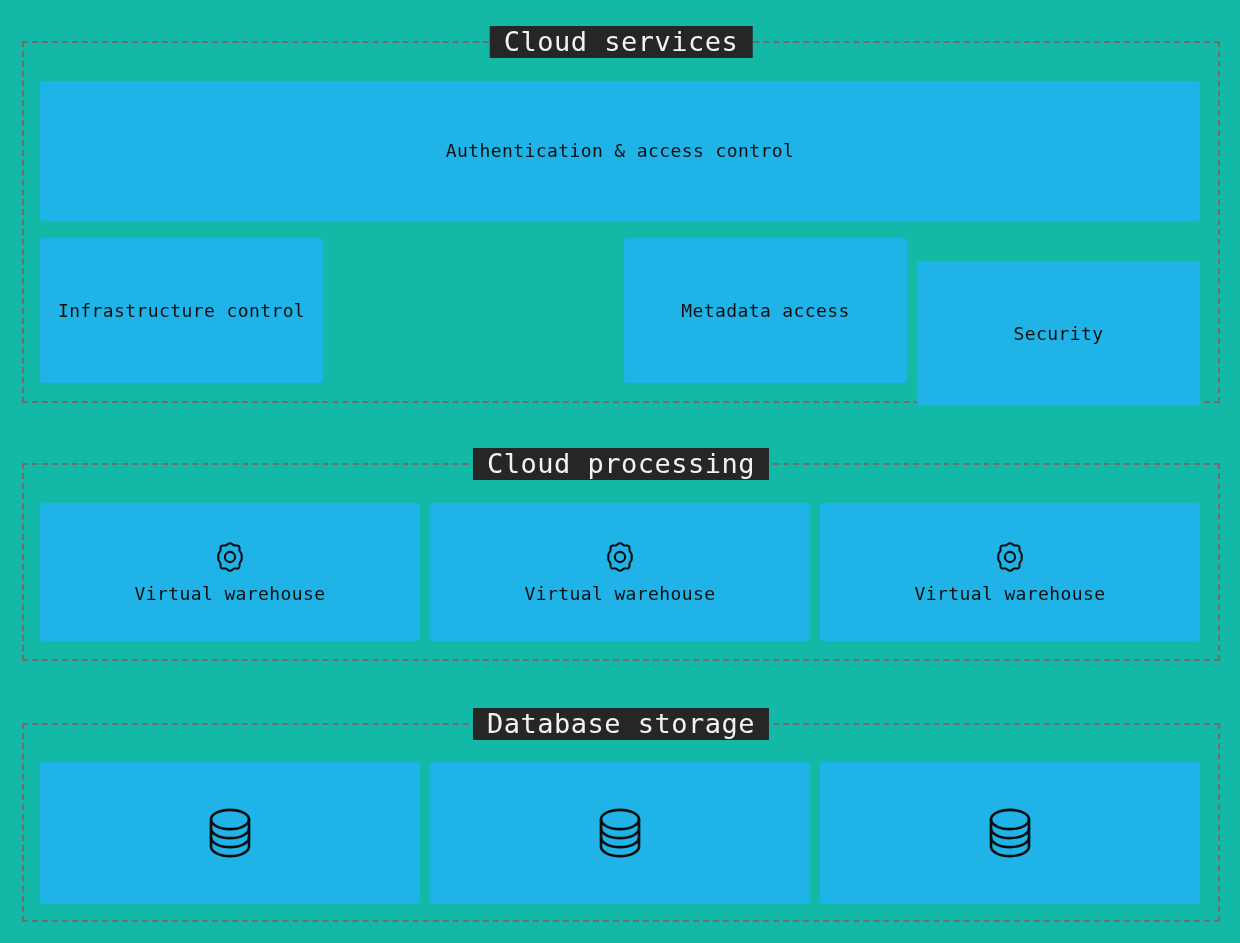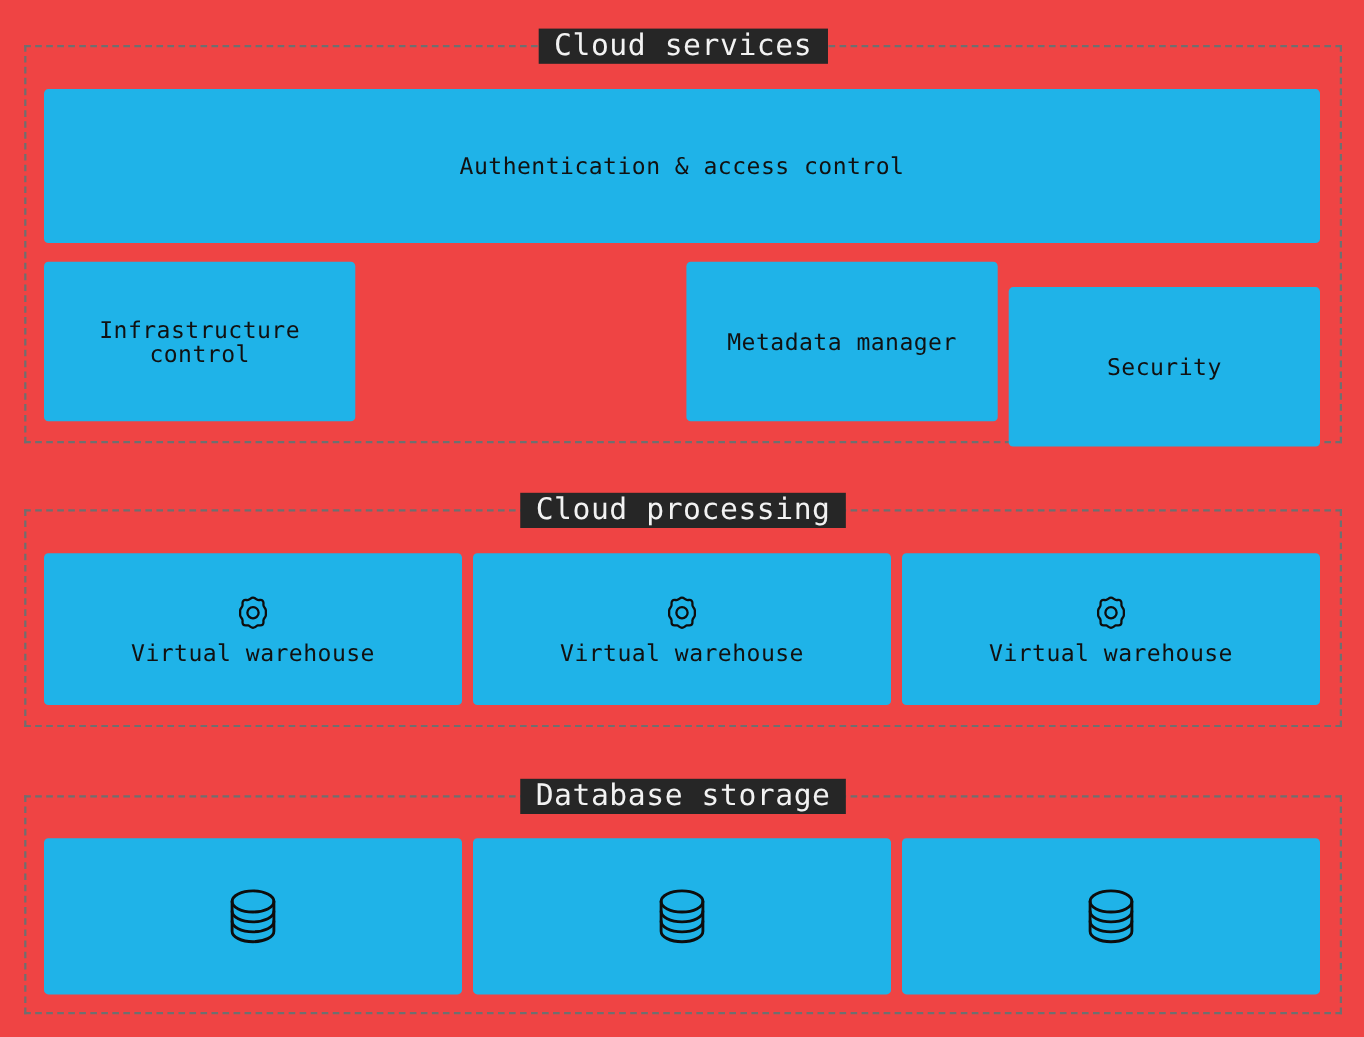--- a/index.html
+++ b/index.html
@@ -11,21 +11,21 @@
     width: 1240px;
     height: 943px;
     overflow: hidden;
     font-family: "DejaVu Sans Mono", "Liberation Mono", monospace;
   }
 
   #canvas {
     position: relative;
     width: 1240px;
     height: 943px;
-    background: #ef4444;
+    background: #14b8a6;
   }
 
   
   .group {
     position: absolute;
     box-sizing: border-box;
     border: 2px dashed #6f6f6f;
     background: transparent;
   }
 
@@ -49,21 +49,21 @@
     position: absolute;
     box-sizing: border-box;
     background: #1fb3e8;
     border-radius: 4px;
     display: flex;
     flex-direction: column;
     align-items: center;
     justify-content: center;
     color: #111111;
     font-family: "DejaVu Sans Mono", "Liberation Mono", monospace;
-    font-size: 21px;
+    font-size: 18px;
     line-height: 22px;
     letter-spacing: 0.4px;
     text-align: center;
   }
 
   .node-label {
     display: block;
     color: #111111;
   }
 
@@ -93,21 +93,21 @@
   <div class="node" style="left:40px; top:81px; width:1160px; height:140px;">
     <span class="node-label">Authentication &amp; access control</span>
   </div>
 
   <div class="node" style="left:40px; top:238px; width:283px; height:145px;">
     <span class="node-label">Infrastructure control</span>
   </div>
 
 
   <div class="node" style="left:624px; top:238px; width:283px; height:145px;">
-    <span class="node-label">Metadata manager</span>
+    <span class="node-label">Metadata access</span>
   </div>
 
   <div class="node" style="left:917px; top:238px; width:283px; height:145px;margin-top:23px;">
     <span class="node-label">Security</span>
   </div>
 
   <div class="group" style="left:22px; top:463px; width:1198px; height:198px;">
     <span class="group-title">Cloud processing</span>
   </div>
 

